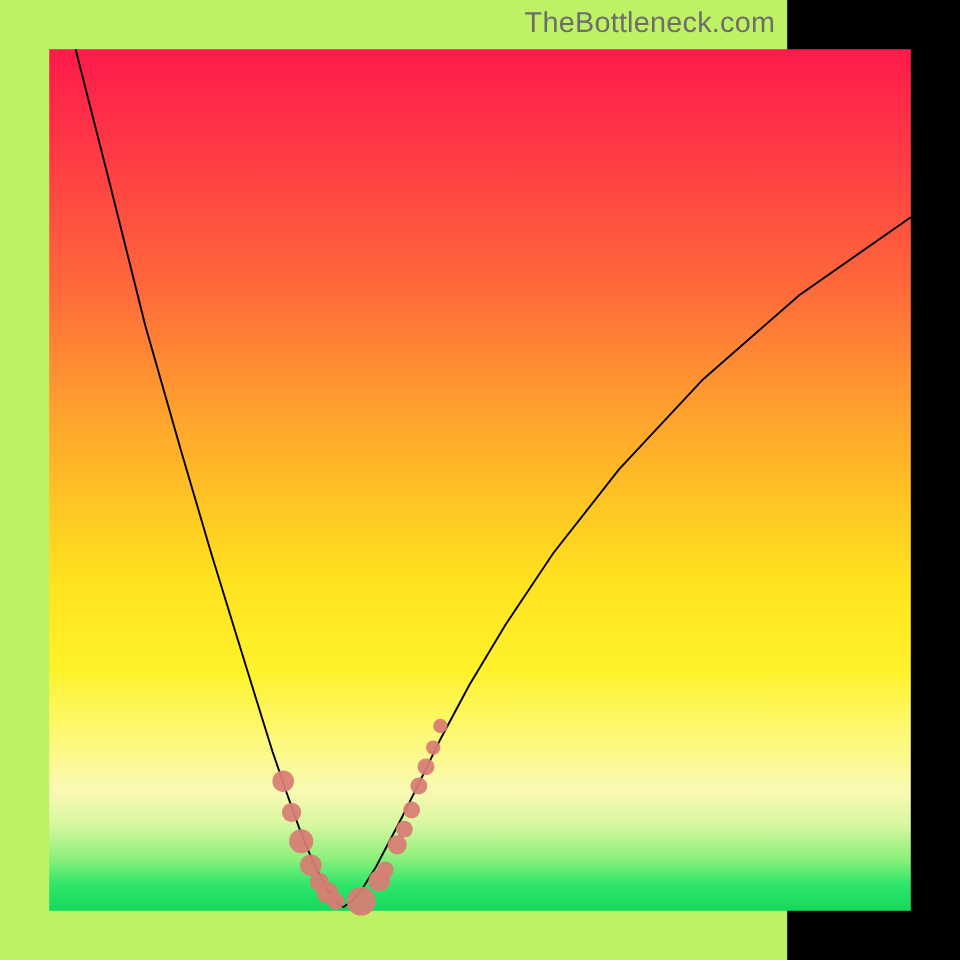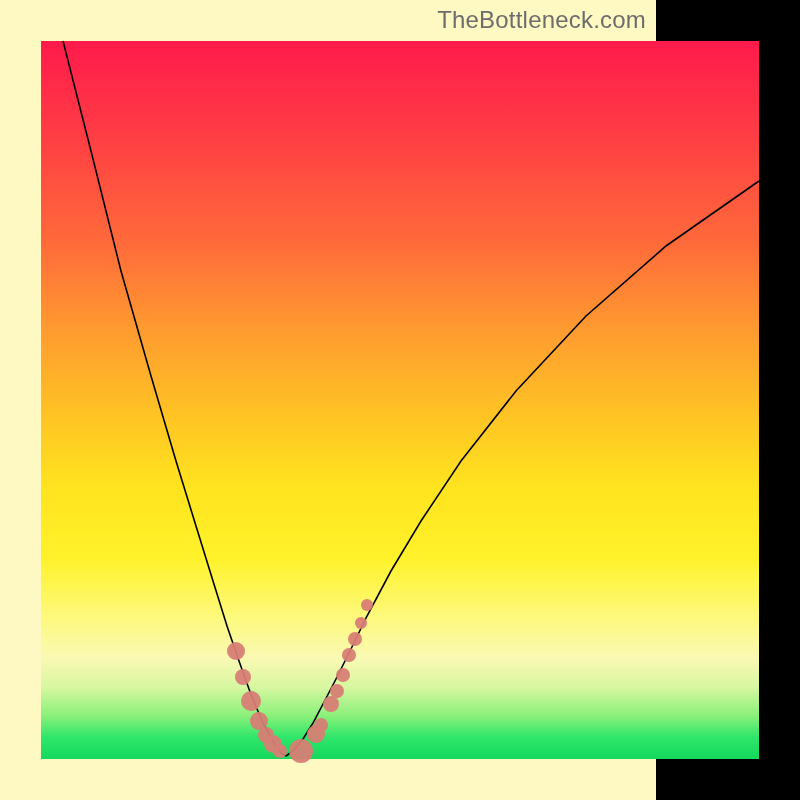--- a/index.html
+++ b/index.html
@@ -8,21 +8,21 @@
     width: 800px;
     height: 800px;
     background: #000;
     overflow: hidden;
     font-family: Arial, Helvetica, sans-serif;
   }
   .outer {
     position: relative;
     width: 656px;
     height: 800px;
-    background: #fef9c3;
+    background: #bef264;
   }
   .plot-area {
     position: absolute;
     left: 41px;
     top: 41px;
     width: 718px;
     height: 718px;
     
     background: linear-gradient(to bottom,
       #ff1a4b 0%,

